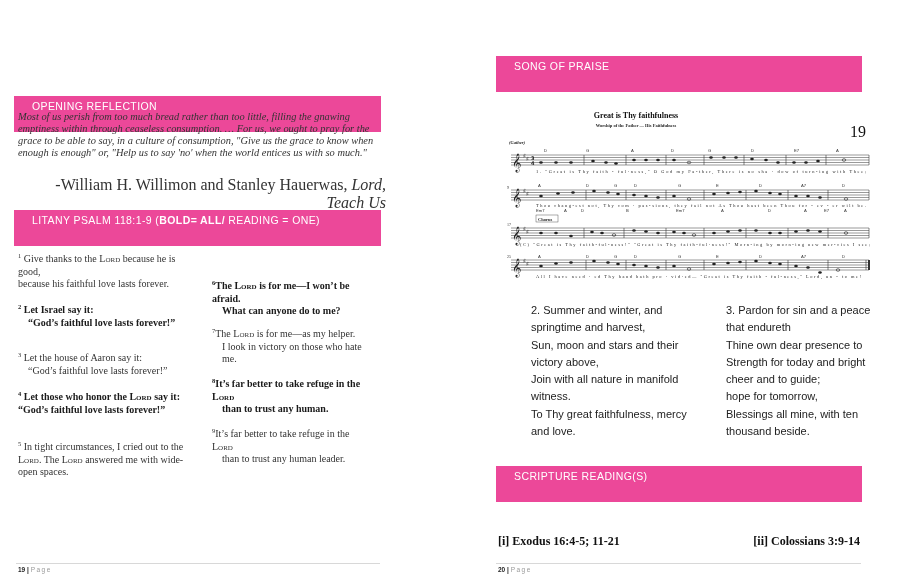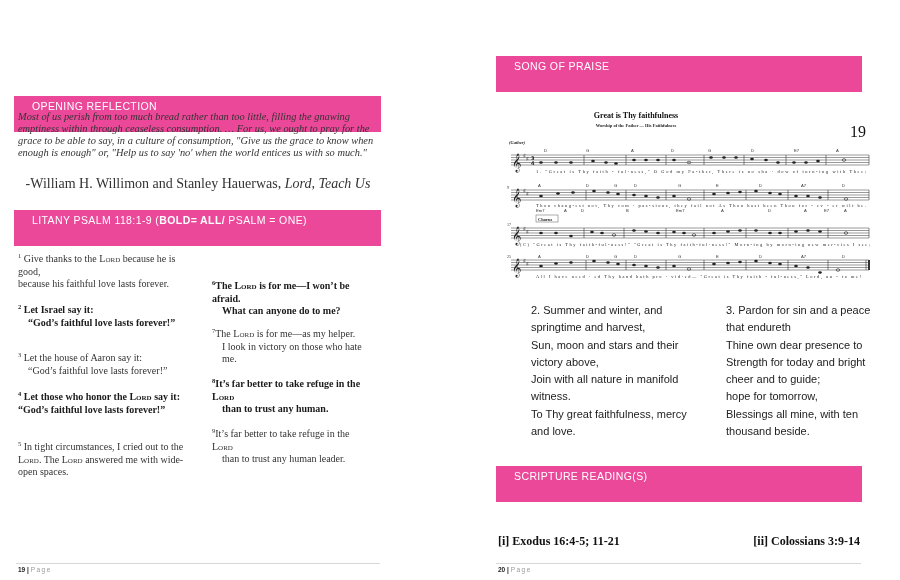--- a/index.html
+++ b/index.html
@@ -22,22 +22,22 @@
     font-size: 10.5px; line-height: 20px; padding-left: 18px;
     letter-spacing: 0.4px;
   }
   .section-bar b { font-weight: bold; }
 
   .reflection {
     position: absolute; left: 18px; top: 111px; width: 360px;
     font-size: 10.4px; line-height: 12px; color: #333; font-style: italic;
   }
   .attribution {
-    position: absolute; left: 18px; top: 176px; width: 360px;
-    text-align: center; font-size: 14px; color: #333;
+    position: absolute; left: 26px; top: 176px; width: 360px;
+    text-align: right; font-size: 16px; color: #333;
   }
   .attribution i { font-style: italic; }
 
   .psalm-col { position: absolute; font-size: 10px; line-height: 12.5px; color: #333; }
   .verse { position: absolute; width: 175px; }
   .verse.bold { font-weight: bold; color: #1a1a1a; }
   .verse sup { font-size: 6.5px; vertical-align: super; line-height: 0; }
   .indent { padding-left: 10px; display: block; }
   .sc { font-variant: small-caps; }
 
@@ -74,21 +74,21 @@
 </head>
 <body>
 
 <div class="page page-left">
   <div class="doc-title">THURSDAY EVENING VESPERS</div>
 
   <div class="section-bar" style="left:14px; top:96px; width:367px;">OPENING REFLECTION</div>
   <div class="reflection">Most of us perish from too much bread rather than too little, filling the gnawing emptiness within through ceaseless consumption. … For us, we ought to pray for the grace to be able to say, in a culture of consumption, "Give us the grace to know when enough is enough" or, "Help us to say 'no' when the world entices us with so much."</div>
   <div class="attribution"><span>-William H. Willimon and Stanley Hauerwas, </span><i>Lord, Teach Us</i></div>
 
-  <div class="section-bar" style="left:14px; top:210px; width:367px;"><span>LITANY PSALM 118:1-9 (</span><b>BOLD= ALL/</b><span> PSALM = ONE)</span></div>
+  <div class="section-bar" style="left:14px; top:210px; width:367px;"><span>LITANY PSALM 118:1-9 (</span><b>BOLD= ALL/</b><span> READING = ONE)</span></div>
 
   <div class="psalm-col">
     <div class="verse" style="left:18px; top:253px;">
       <sup>1</sup> <span>Give thanks to the </span><span class="sc">Lord</span><span> because he is good,</span><br>
       <span>because his faithful love lasts forever.</span>
     </div>
     <div class="verse bold" style="left:18px; top:304px; width:160px;">
       <sup>2</sup> <span>Let Israel say it:</span>
       <span class="indent">“God’s faithful love lasts forever!”</span>
     </div>

